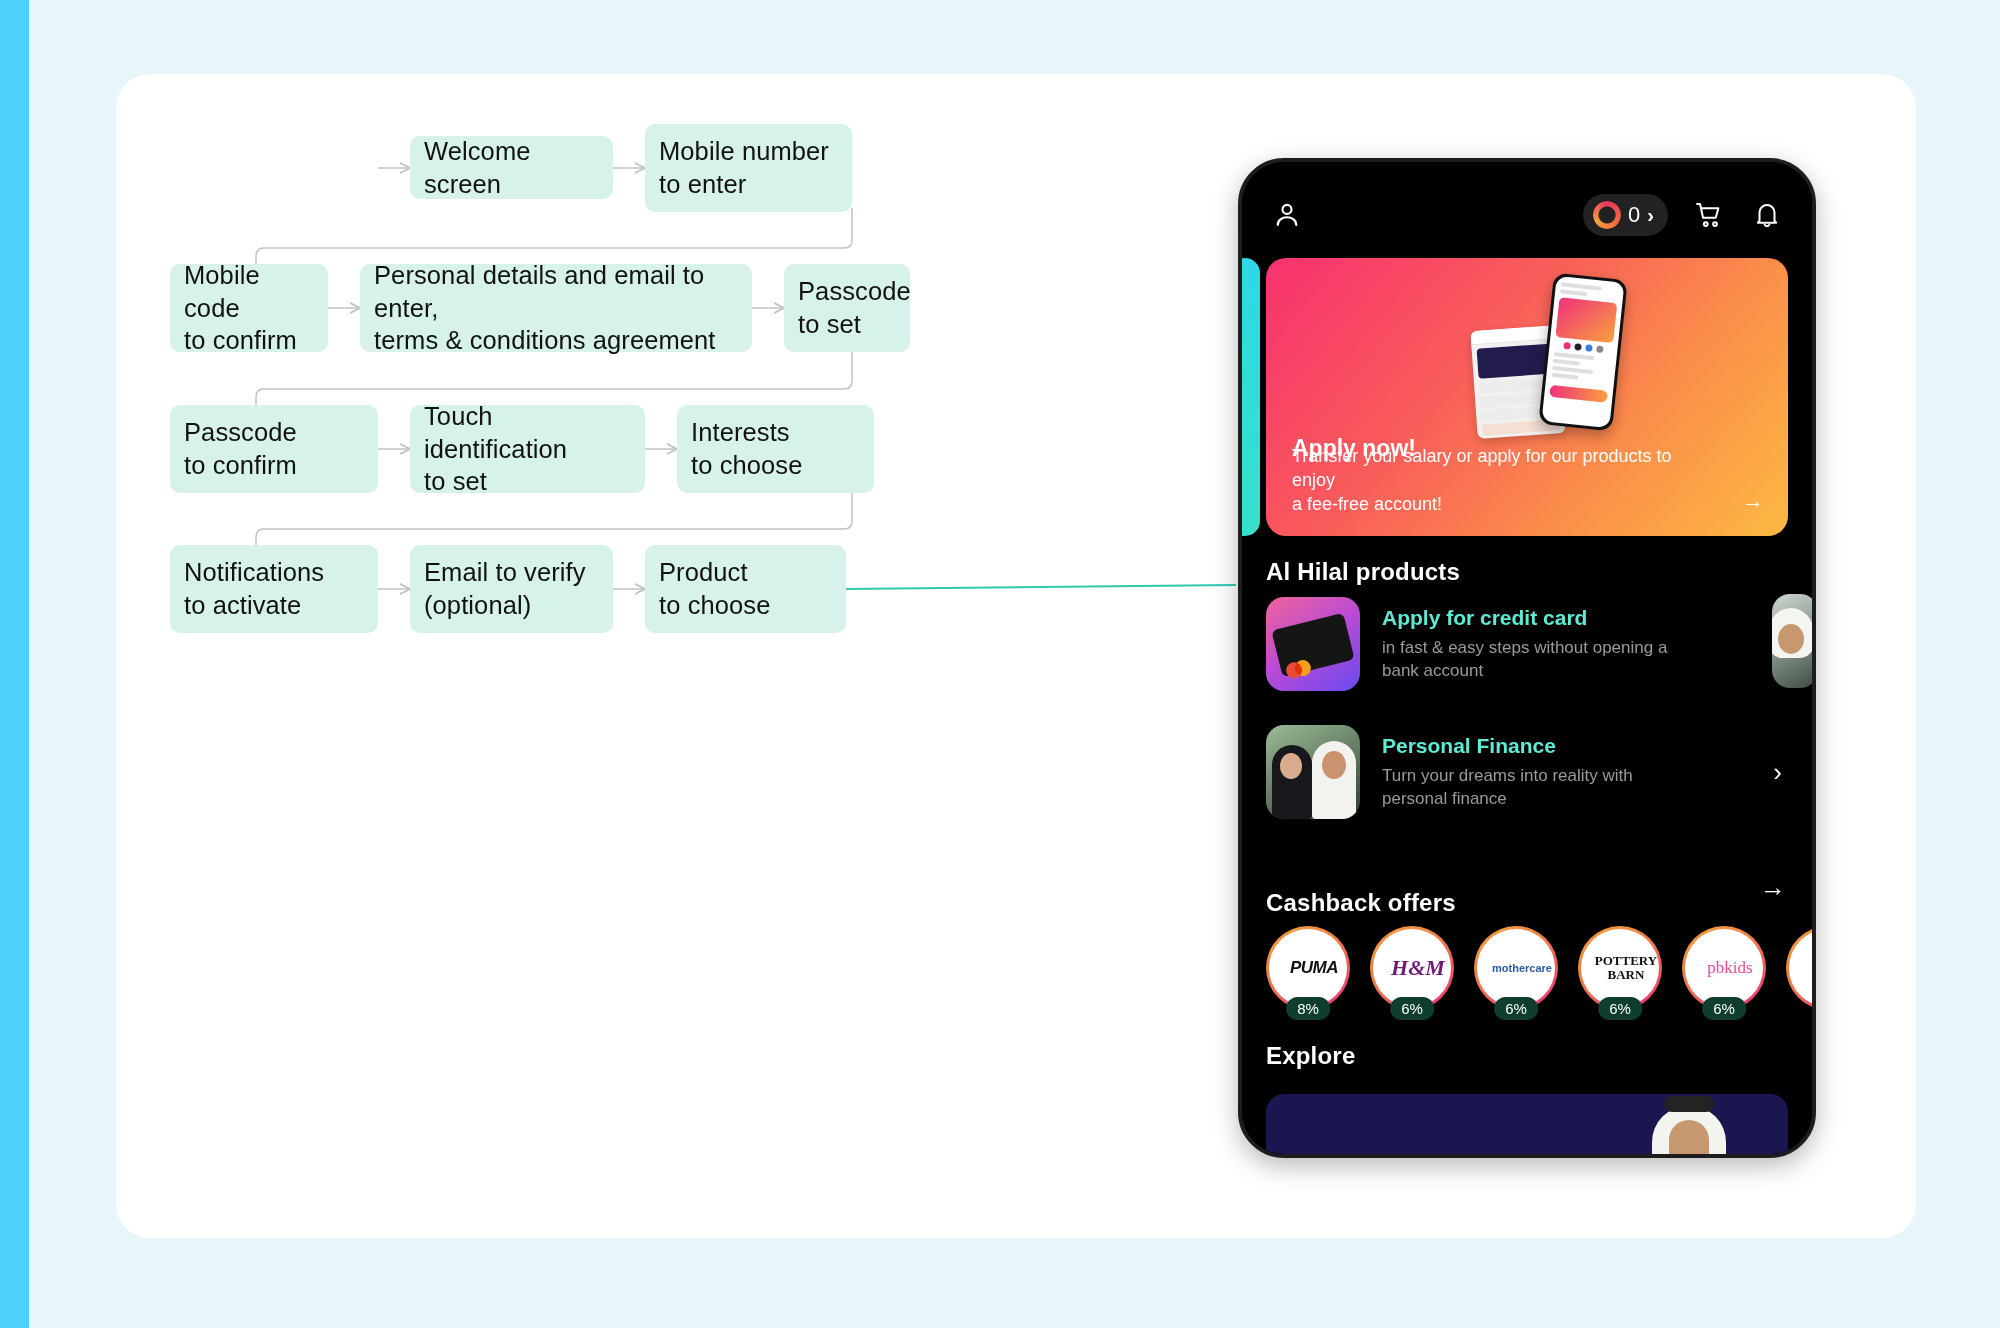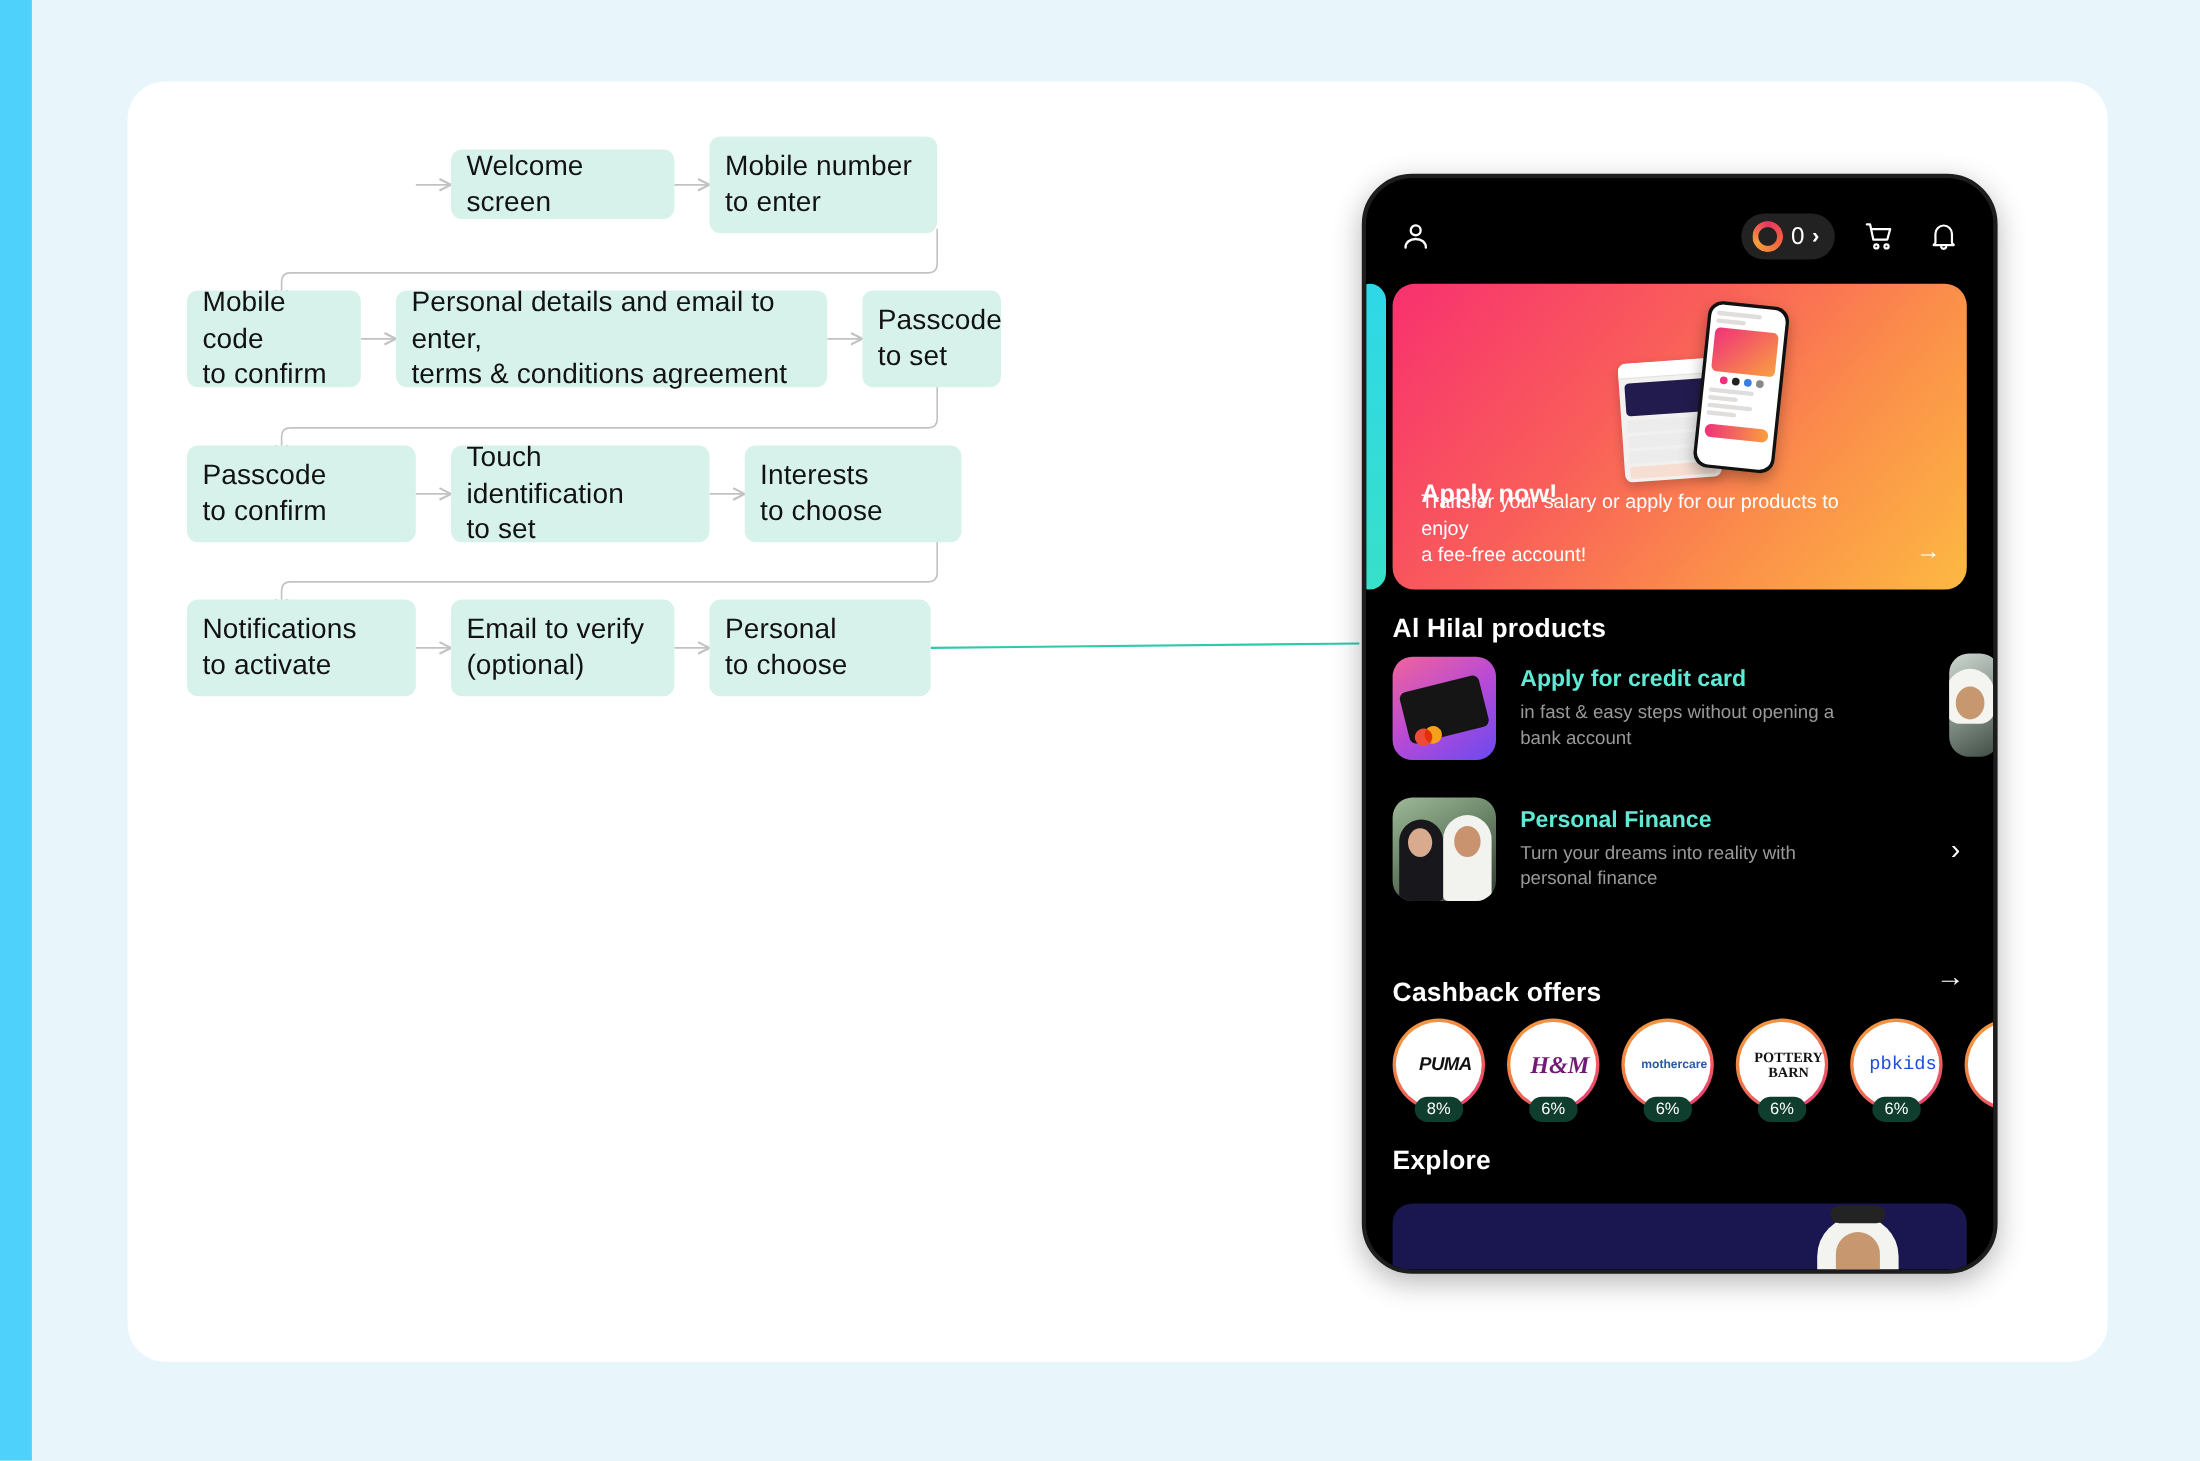--- a/index.html
+++ b/index.html
@@ -161,21 +161,21 @@
   }
   .brand-badge {
     position: absolute; left: 50%; transform: translateX(-50%);
     bottom: -10px; background:#0f3d2e; color:#fff; border-radius: 12px;
     font-size: 15px; padding: 3px 11px; white-space: nowrap;
   }
   .lg-puma { font-family:"Liberation Sans", sans-serif; font-weight:700; font-size:17px; color:#111; letter-spacing:-0.5px; font-style: italic; }
   .lg-hm { font-family:"Liberation Serif", serif; font-weight:700; font-style:italic; font-size:22px; color:#701a75; }
   .lg-mc { font-size:11px; color:#2b5ba8; font-weight:600; }
   .lg-pb { font-family:"Liberation Serif", serif; font-weight:700; font-size:13px; color:#111; line-height:1.05; text-align:center; }
-  .lg-pbk { font-family:Liberation Mono, monospace; font-size:17px; color:#1d4ed8; }
+  .lg-pbk { font-family:Liberation Serif, serif; font-size:17px; color:#ec4899; }
 
   .explore-card {
     position: absolute; left: 24px; right: 24px; height: 70px;
     background: #1a1750; border-radius: 18px 18px 0 0; overflow: hidden;
   }
   .explore-face {
     position: absolute; right: 62px; bottom: 0; width: 74px; height: 64px;
   }
   .explore-face .kef { position:absolute; left:0; bottom:0; width:74px; height:58px; background:#f3f3ef; border-radius:36px 36px 0 0; }
   .explore-face .band { position:absolute; left:12px; top:-4px; width:50px; height:16px; background:#232323; border-radius:8px; }
@@ -280,21 +280,21 @@
         </span>
       </div>
       <div class="node" style="left:294px; top:471px; width:203px; height:88px;">
         <span>
           <span>Email to verify</span><br>
           <span>(optional)</span>
         </span>
       </div>
       <div class="node" style="left:529px; top:471px; width:201px; height:88px;">
         <span>
-          <span>Personal</span><br>
+          <span>Product</span><br>
           <span>to choose</span>
         </span>
       </div>
 
     </div>
   </div>
 
   <div class="phone">
     <div class="screen">
 

